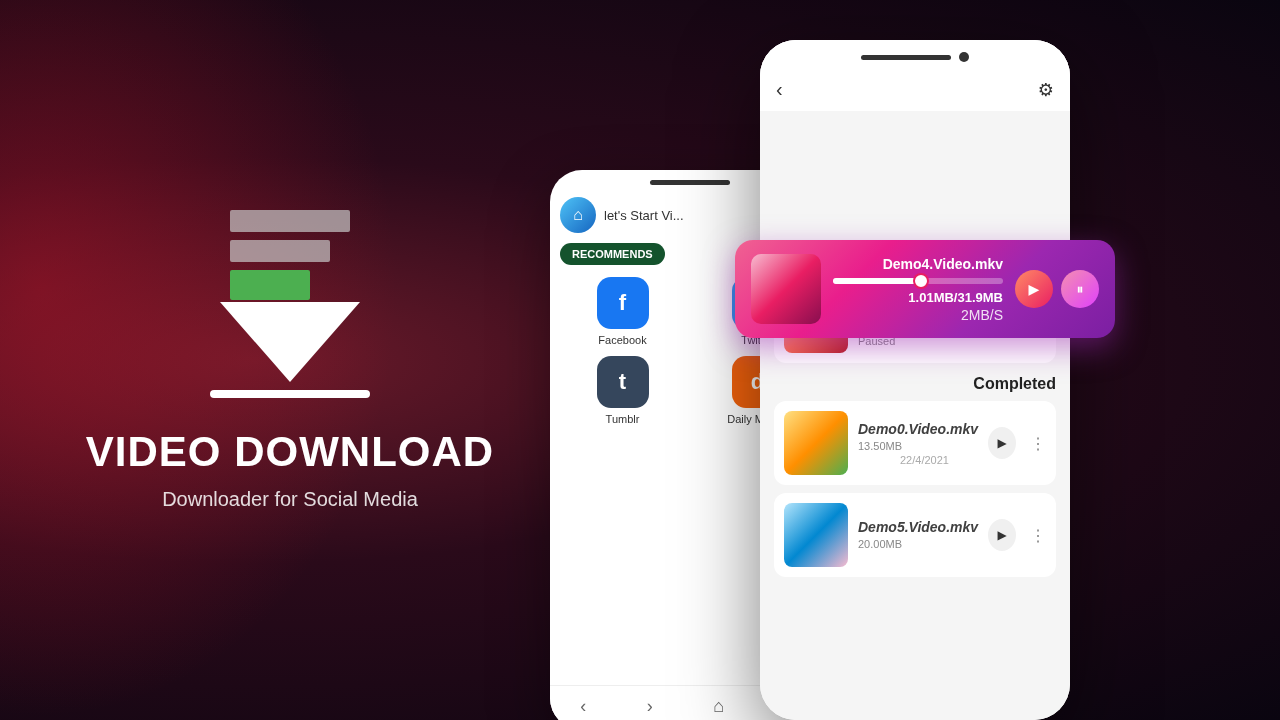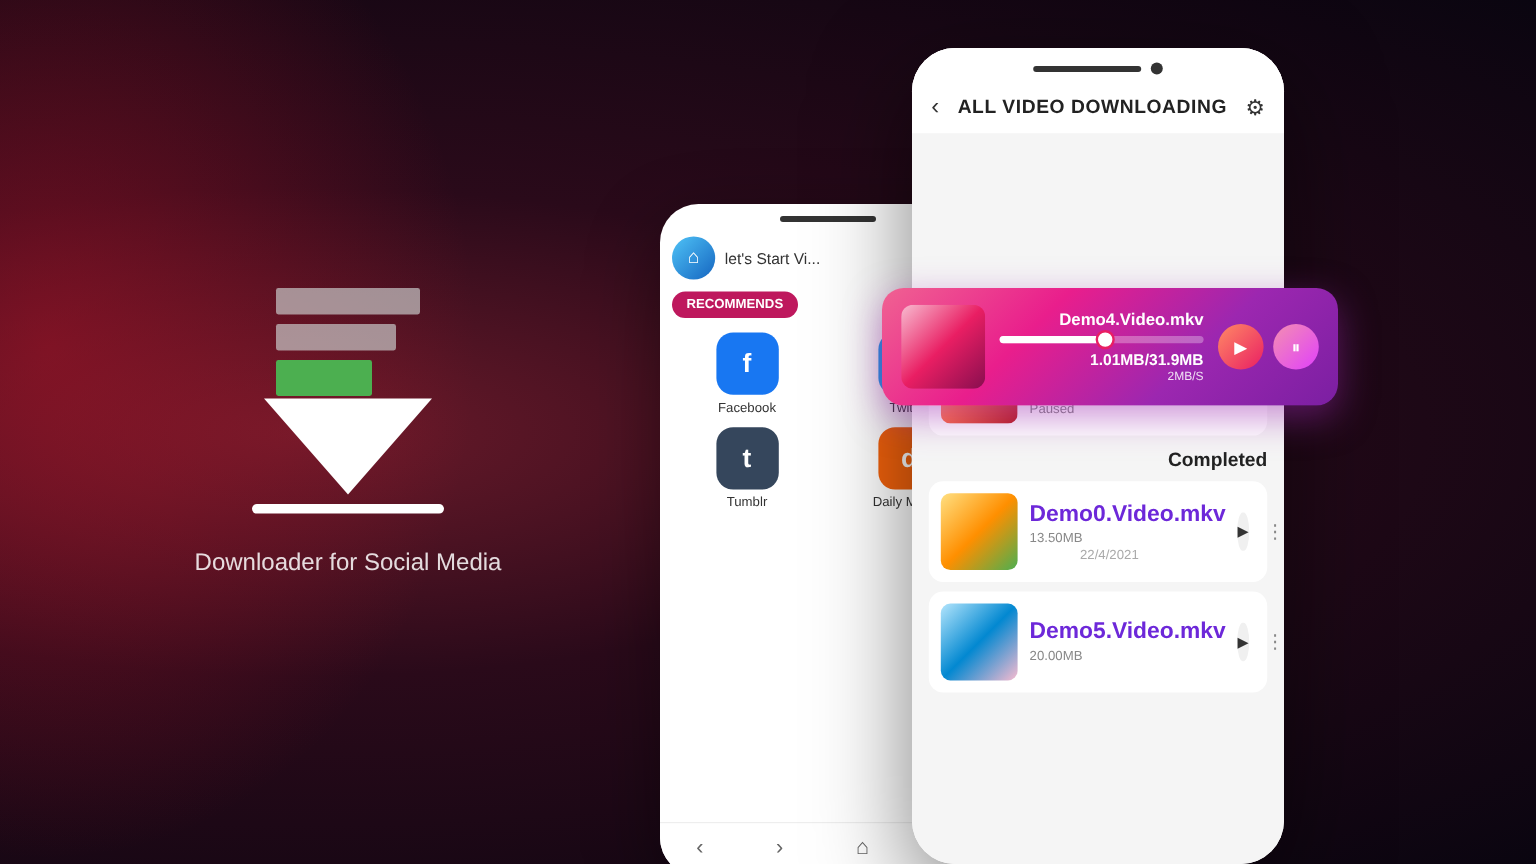--- a/index.html
+++ b/index.html
@@ -165,21 +165,21 @@
       margin-bottom: 12px;
       width: 100%;
     }
 
     .tab-bar {
       display: flex;
       gap: 4px;
       margin-bottom: 12px;
     }
     .tab-active {
-      background: #be185d;
+      background: #14532d;
       color: white;
       border-radius: 20px;
       padding: 5px 12px;
       font-size: 11px;
       font-weight: 700;
     }
 
     .social-grid {
       display: grid;
       grid-template-columns: 1fr 1fr;
@@ -354,21 +354,21 @@
       transform: translateX(-50%);
     }
     .active-size {
       color: white;
       font-size: 13px;
       font-weight: 700;
       margin-bottom: 2px;
     }
     .active-speed {
       color: rgba(255,255,255,0.85);
-      font-size: 10px;
+      font-size: 14px;
     }
     .active-controls {
       display: flex;
       gap: 8px;
       align-items: center;
     }
     .ctrl-play {
       width: 38px;
       height: 38px;
       background: linear-gradient(135deg, #ff8a65, #e91e63);
@@ -498,24 +498,25 @@
     .comp-thumb-0 {
       background: linear-gradient(135deg, #ffe082, #ff8f00, #4caf50);
     }
     .comp-thumb-5 {
       background: linear-gradient(135deg, #b3e5fc, #0288d1, #f8bbd0);
     }
     .comp-info {
       flex: 1;
     }
     .comp-filename {
-      font-size: 19px;
+      font-size: 14px;
       font-weight: 700;
-      color: #6d28d9;
+      color: #404040;
       margin-bottom: 3px;
+      font-style: italic;
     }
     .comp-size {
       font-size: 11px;
       color: #888;
       margin-bottom: 2px;
     }
     .comp-date {
       font-size: 11px;
       color: #aaa;
       margin-left: 42px;
@@ -550,20 +551,21 @@
 <div class="left-section">
   <div class="download-icon-wrapper">
     <div class="icon-bars">
       <div class="icon-bar icon-bar-1"></div>
       <div class="icon-bar icon-bar-2"></div>
       <div class="icon-bar-green"></div>
     </div>
     <div class="arrow-down"></div>
     <div class="download-bar"></div>
   </div>
+  <h1 class="app-title">VIDEO DOWNLOAD</h1>
   <p class="app-subtitle">Downloader for Social Media</p>
 </div>
 
 <div class="phones-wrapper">
 
   <div class="phone1">
     <div class="phone1-notch">
       <div class="phone1-notch-bar"></div>
     </div>
     <div class="phone1-content">
@@ -604,21 +606,20 @@
   </div>
 
   <div class="phone2">
     <div class="phone2-inner">
       <div class="phone2-notch">
         <div class="phone2-notch-bar"></div>
         <div class="phone2-notch-dot"></div>
       </div>
       <div class="phone2-header">
         <span class="back-btn">‹</span>
-        <span class="page-title-text">ALL VIDEO DOWNLOADING</span>
         <span class="settings-btn">⚙</span>
       </div>
 
       <div class="spacer-for-card"></div>
 
       <div class="download-list">
 
         <div class="download-item">
           <div class="dl-thumb">
             <div class="dl-thumb-1" style="width:100%;height:100%;"></div>

